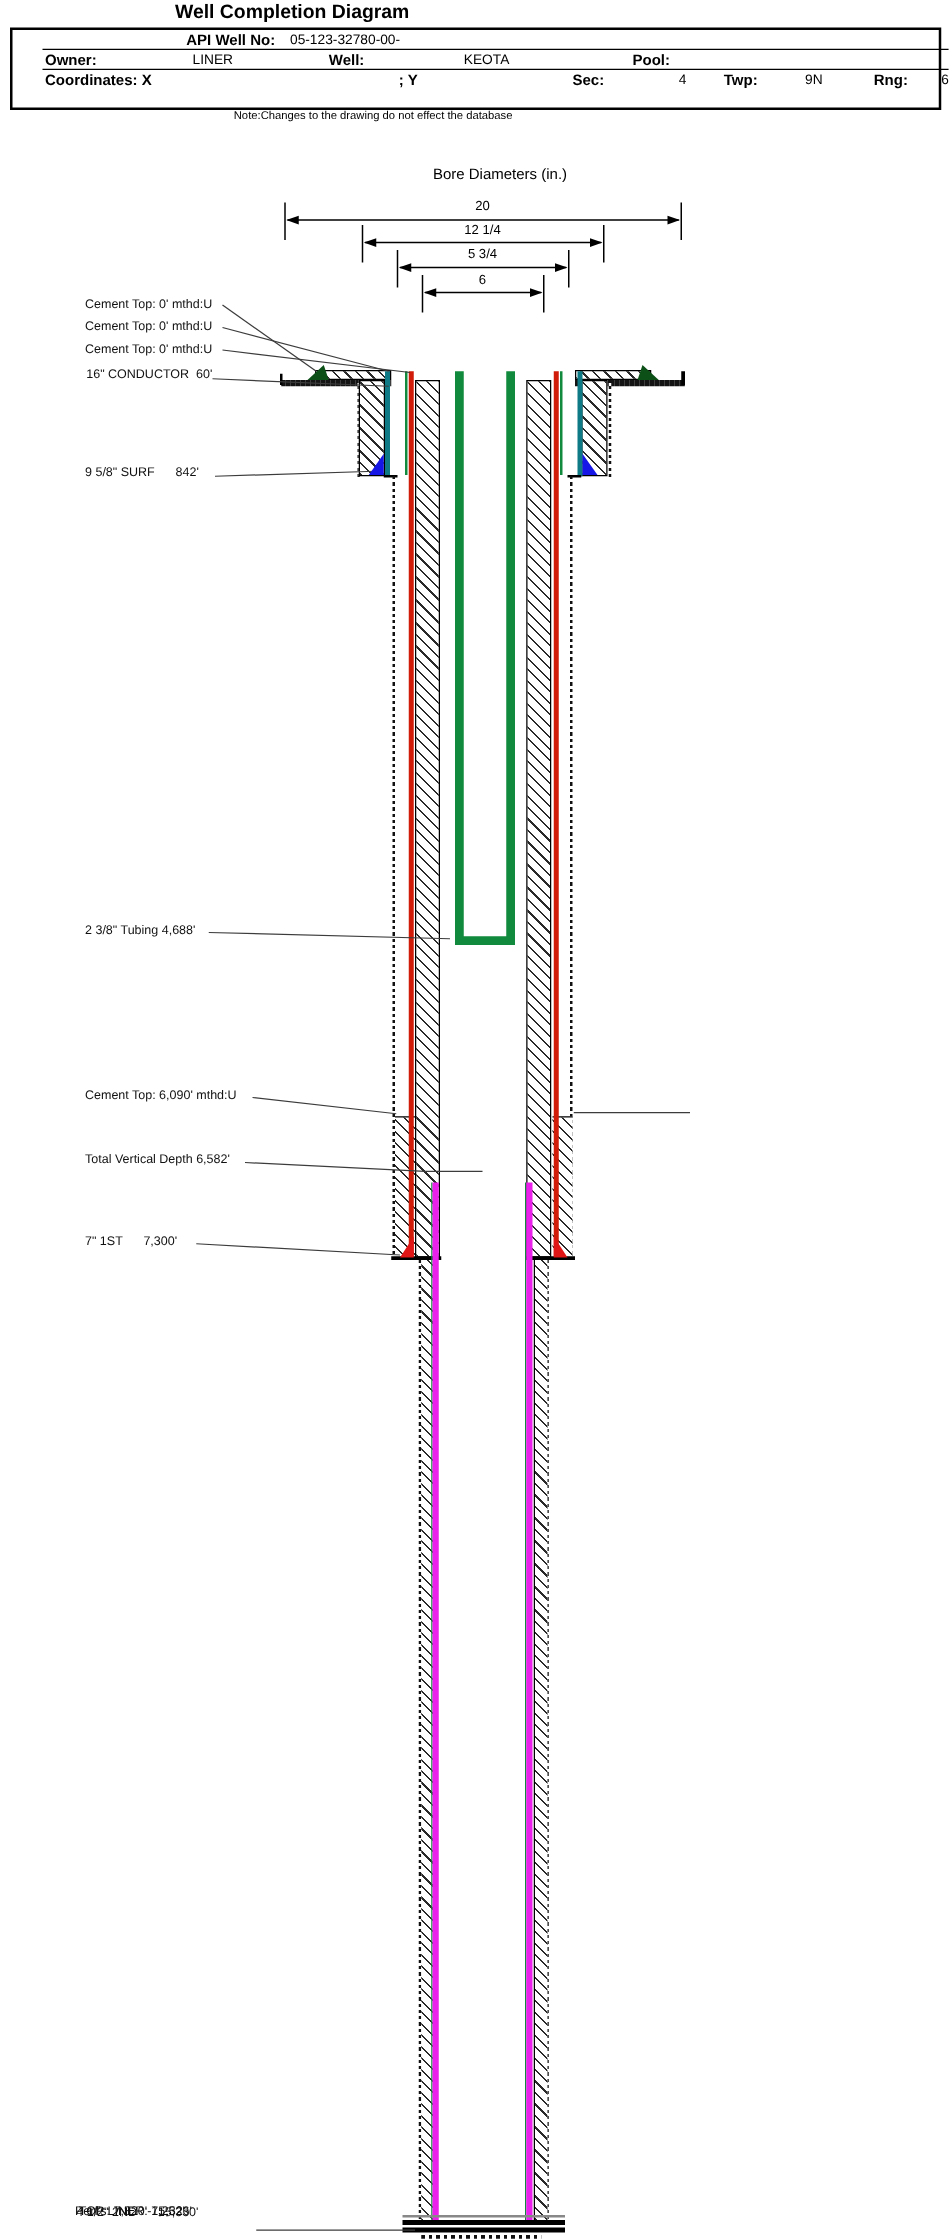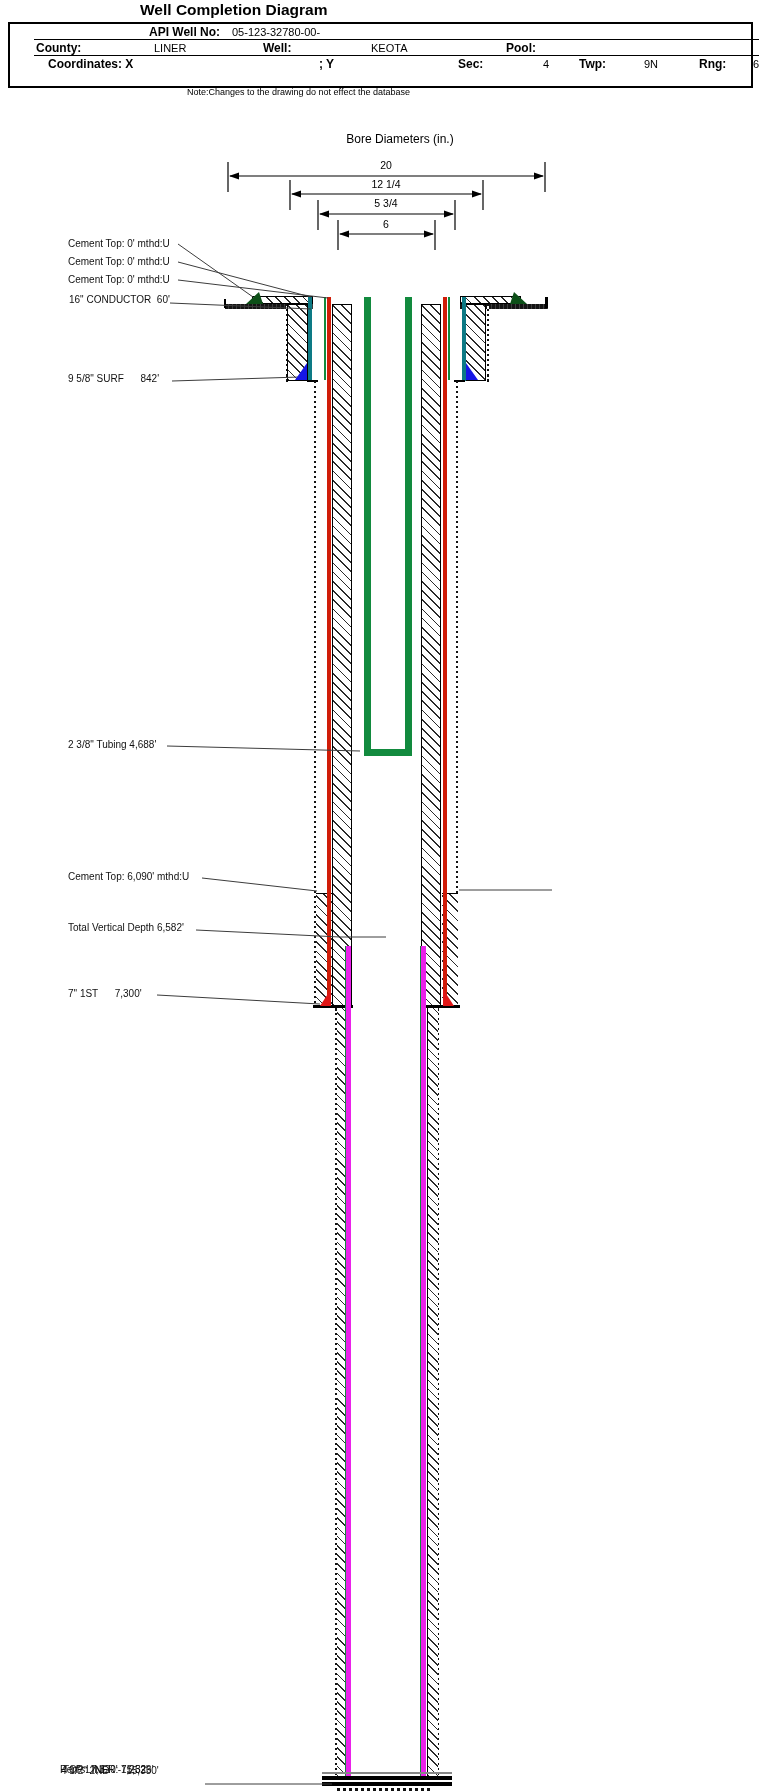--- a/index.html
+++ b/index.html
@@ -42,29 +42,29 @@
 <div id="page">
 
   <div class="abs" id="title">Well Completion Diagram</div>
 
   <div class="abs" id="hdrtable">
     <div class="trow">
       <span class="tl" style="left:115px">API Well No:</span>
       <span class="tv" style="left:198px">05-123-32780-00-</span>
     </div>
     <div class="trow">
-      <span class="tl" style="left:2px">County:</span>
+      <span class="tl" style="left:2px">Owner:</span>
       <span class="tv" style="left:120px">LINER</span>
       <span class="tl" style="left:229px">Well:</span>
       <span class="tv" style="left:337px">KEOTA</span>
       <span class="tl" style="left:472px">Pool:</span>
       <span class="tv" style="left:520px"></span>
     </div>
     <div class="trow">
-      <span class="tl" style="left:14px">Coordinates: X</span>
+      <span class="tl" style="left:2px">Coordinates: X</span>
       <span class="tl" style="left:285px">; Y</span>
       <span class="tl" style="left:424px">Sec:</span>
       <span class="tv" style="left:509px">4</span>
       <span class="tl" style="left:545px">Twp:</span>
       <span class="tv" style="left:610px">9N</span>
       <span class="tl" style="left:665px">Rng:</span>
       <span class="tv" style="left:719px">61W</span>
     </div>
   </div>
 

